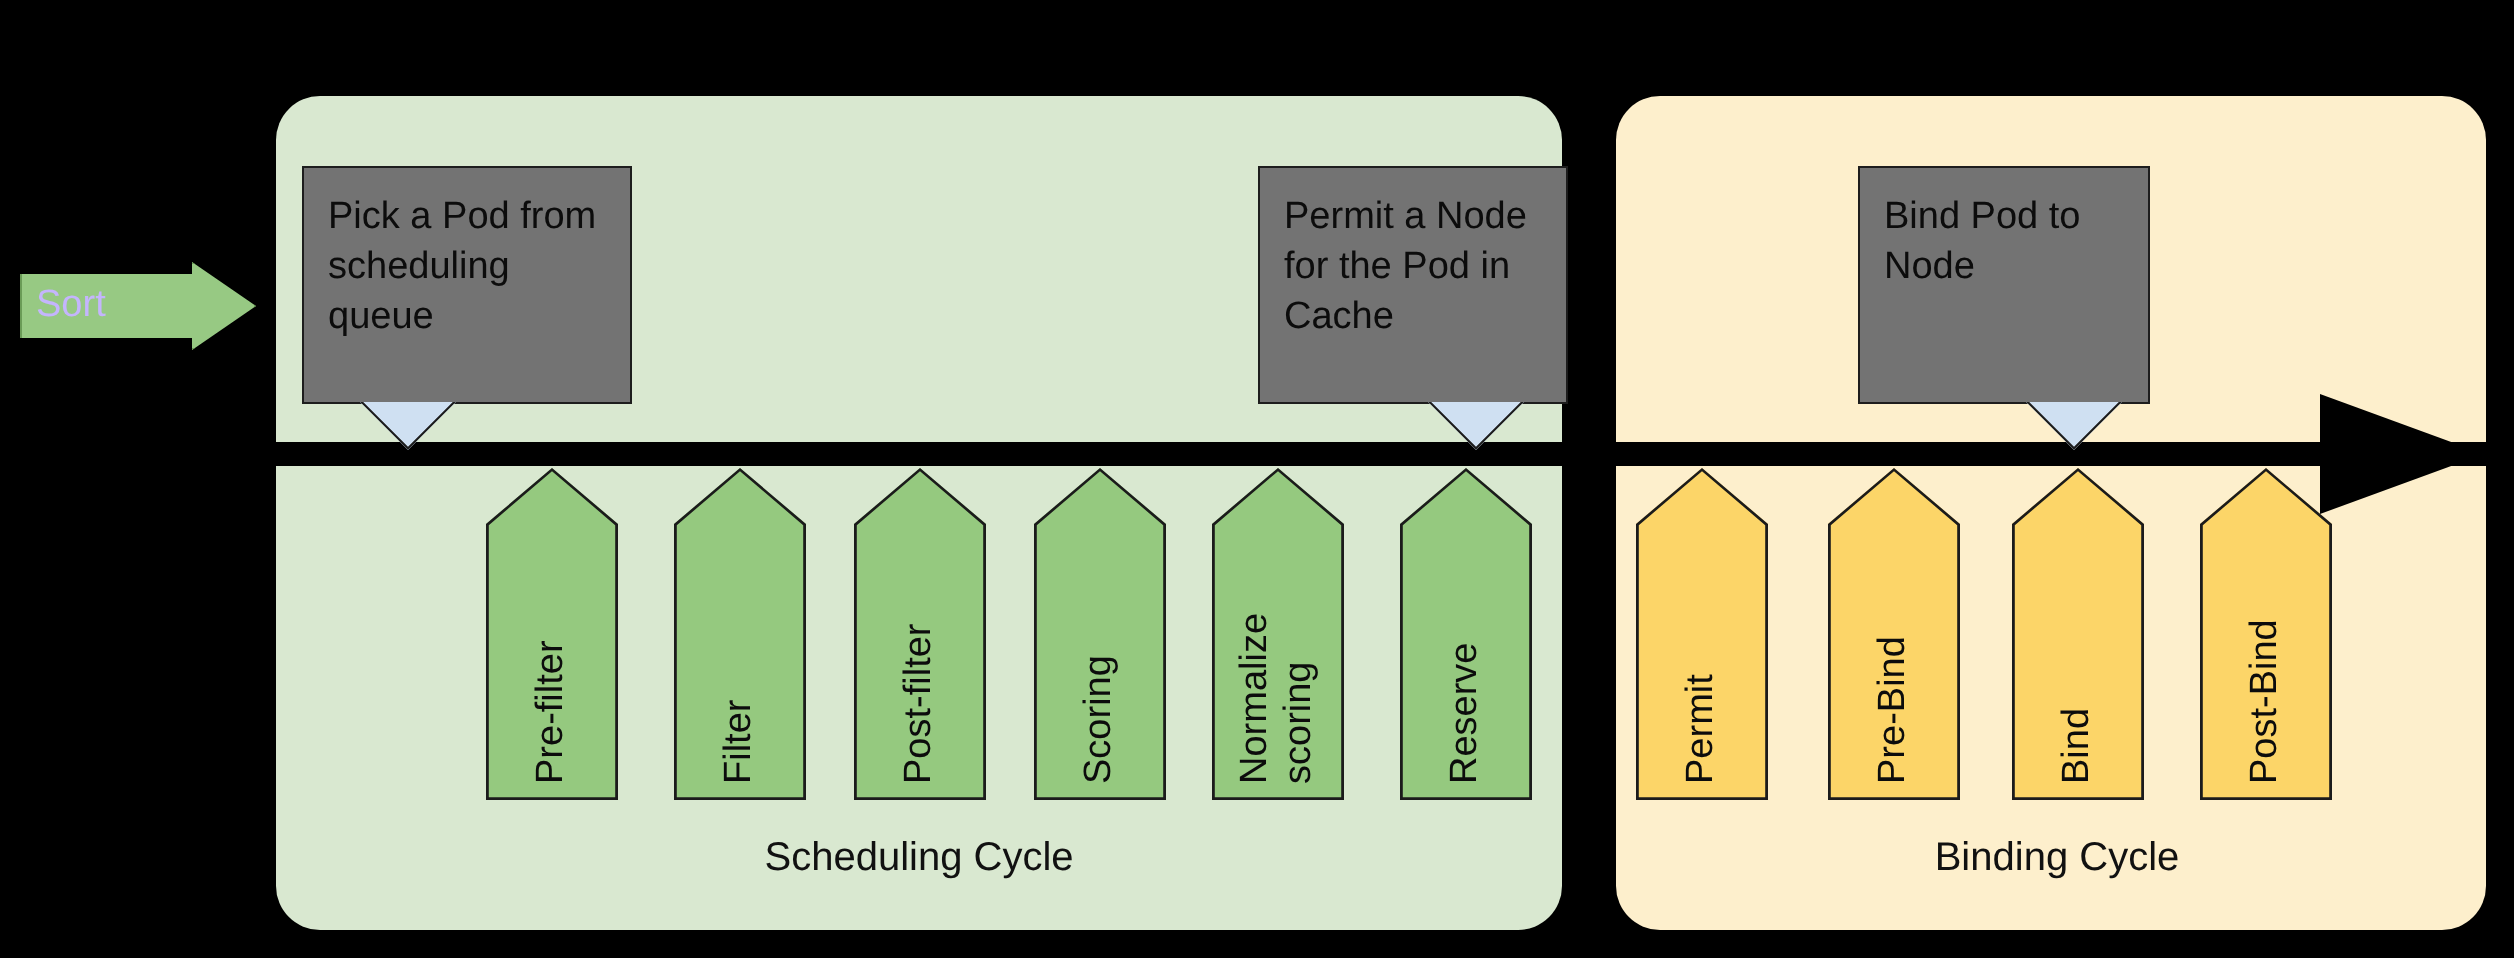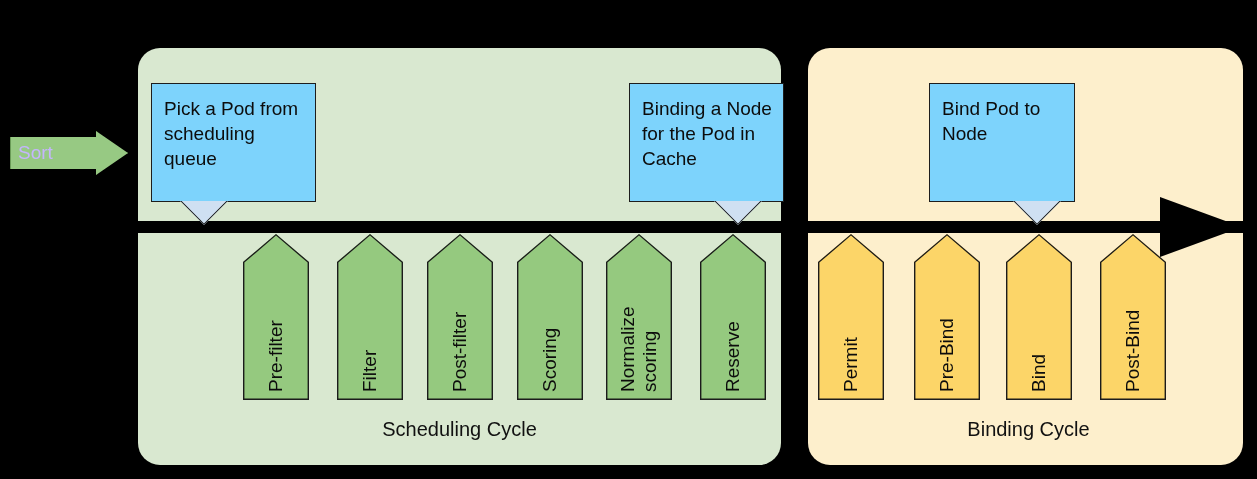--- a/index.html
+++ b/index.html
@@ -25,21 +25,21 @@
     text-align:center;white-space:nowrap;}
   .cap-sched{left:138px;top:416px;width:643px;text-align:center;}
   .cap-bind{left:768px;top:416px;width:435px;margin-left:43px;}
 
   
   .timeline{position:absolute;left:138px;top:221px;width:1107px;height:12px;background:#000;}
   .timeline-head{position:absolute;left:1160px;top:197px;width:82px;height:60px;
     background:#000;clip-path:polygon(0 0,82px 30px,0 60px);}
 
   
-  .callout{position:absolute;background:#7dd3fc;border:1px solid #1d1d1d;
+  .callout{position:absolute;background:#737373;border:1px solid #1d1d1d;
     box-sizing:border-box;}
   .callout-text{position:absolute;left:12px;top:12px;right:10px;
     font-size:19px;line-height:25px;color:#0c0c0c;}
   .callout-tail{position:absolute;width:48px;height:24px;background:#CFE0F2;
     clip-path:polygon(0 0,48px 0,24px 24px);}
   .callout-tail:before{content:"";position:absolute;left:0;top:0;width:48px;height:24px;
     background:#1d1d1d;
     clip-path:polygon(0 0,1.6px 0,24px 22.4px,46.4px 0,48px 0,24px 24px);}
 
   .co1{left:151px;top:83px;width:165px;height:119px;}
@@ -133,21 +133,21 @@
     <div class="edge"></div>
     <div class="stage-label">Post-Bind</div>
   </div>
 
   <div class="callout co1">
     <div class="callout-text">Pick a Pod from scheduling queue</div>
   </div>
   <div class="callout-tail co1-tail"></div>
 
   <div class="callout co2">
-    <div class="callout-text">Binding a Node for the Pod in Cache</div>
+    <div class="callout-text">Permit a Node for the Pod in Cache</div>
   </div>
   <div class="callout-tail co2-tail"></div>
 
   <div class="callout co3">
     <div class="callout-text">Bind Pod to Node</div>
   </div>
   <div class="callout-tail co3-tail"></div>
 
   <div class="panel-caption cap-sched">Scheduling Cycle</div>
   <div class="panel-caption cap-bind">Binding Cycle</div>

